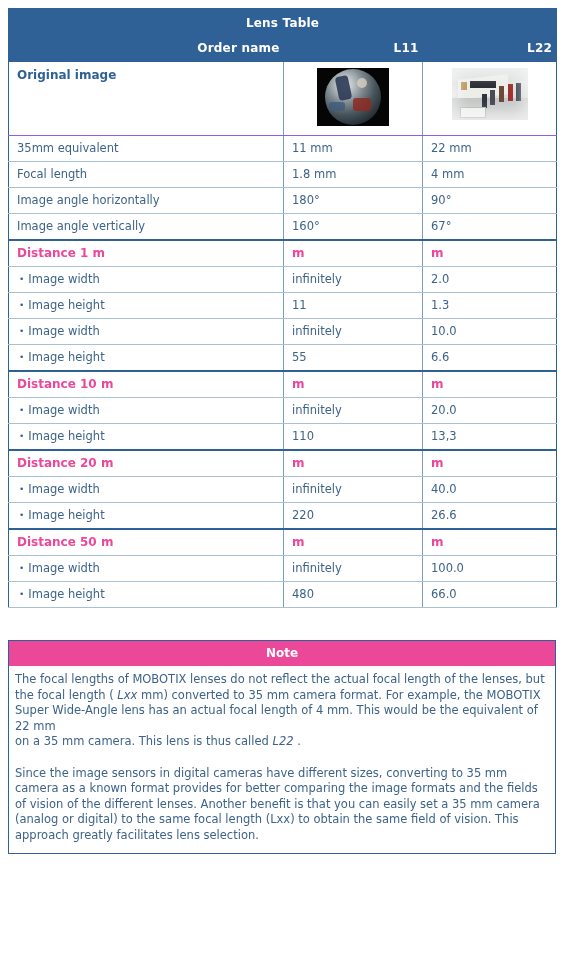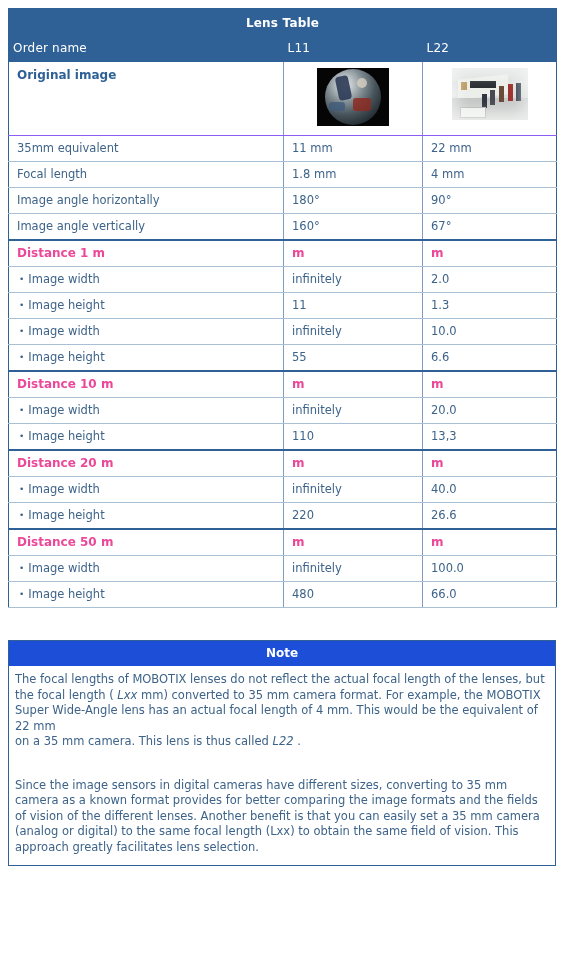--- a/index.html
+++ b/index.html
@@ -36,23 +36,23 @@
     color: #ffffff;
     font-weight: bold;
     font-size: 12px;
     text-align: center;
     padding: 7px 4px 7px 4px;
     letter-spacing: 0.2px;
   }
   .col-head th {
     background: #2f6196;
     color: #ffffff;
-    font-weight: normal;
-    font-size: 12px;
-    text-align: left;
+    font-weight: bold;
+    font-size: 12px;
+    text-align: right;
     padding: 4px 4px 7px 4px;
     letter-spacing: 0.2px;
   }
 
   .lens-table td {
     border-left: 1px solid #7d9dc0;
     border-bottom: 1px solid #a9bfd6;
     padding: 5px 8px;
     vertical-align: top;
     color: #3d6389;
@@ -152,36 +152,36 @@
     box-shadow: inset 0 0 14px 6px rgba(255,255,255,.55);
   }
 
   
   .note-box {
     width: 548px;
     margin-top: 32px;
     border: 1px solid #2f6196;
   }
   .note-head {
-    background: #1d4ed8;
+    background: #ec4899;
     color: #ffffff;
     font-weight: bold;
     font-size: 12px;
     text-align: center;
     padding: 5px 4px 6px 4px;
   }
   .note-body {
     background: #ffffff;
     padding: 6px 6px 10px 6px;
     color: #3d6389;
     font-size: 11.5px;
     line-height: 15.5px;
   }
   .note-body p { margin: 0; }
-  .note-body p.second { margin-top: 28px; }
+  .note-body p.second { margin-top: 16px; }
   .note-body i { font-style: italic; }
 </style>
 </head>
 <body>
 
 <div class="page">
 
   <table class="lens-table">
     <colgroup>
       <col class="c1">

